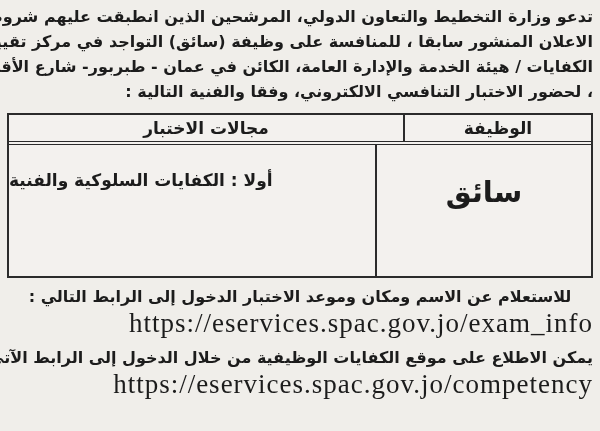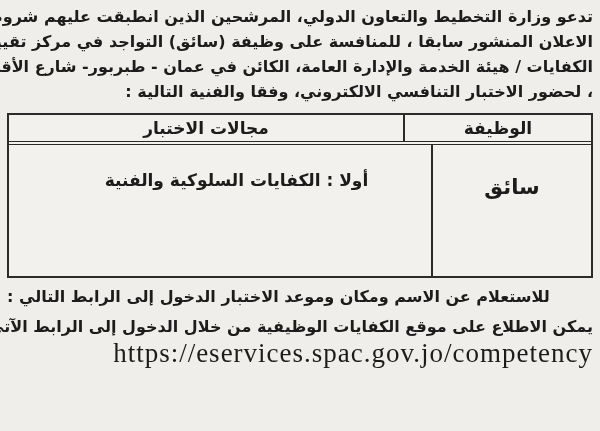--- a/index.html
+++ b/index.html
@@ -51,42 +51,41 @@
     font-size:17px;
     font-weight:bold;
     text-align:center;
     line-height:26px;
     height:26px;
   }
   .col-job { width:188px; border-left:2px solid #2b2b2b; }
   .col-domains { flex:1; }
   .tbody { display:flex; flex:1; }
   .td-job {
-    width:160px;
+    width:216px;
     border-left:2px solid #2b2b2b;
     text-align:center;
     padding-top:30px;
-    font-size:21px;
+    font-size:29px;
     font-weight:bold;
   }
   .td-domains {
     flex:1;
-    text-align:center;
+    text-align:left;
     padding-top:20px;
     font-size:17px;
     font-weight:bold;
     line-height:30px;
-    padding-left:33px;
   }
   .footer-label {
     margin-top:7px;
     font-size:16px;
     font-weight:bold;
     line-height:23px;
-    text-align:left;
+    text-align:center;
     white-space:nowrap;
   }
   .footer-label.stretch {
     text-align:justify;
     text-align-last:justify;
   }
   .url {
     direction:ltr;
     font-family:"Liberation Serif", serif;
     font-size:27px;
@@ -116,17 +115,18 @@
     </div>
     <div class="tbody">
       <div class="td-job">سائق</div>
       <div class="td-domains">
         <div>أولا : الكفايات السلوكية والفنية</div>
       </div>
     </div>
   </div>
 
   <div class="footer-label">للاستعلام عن الاسم ومكان وموعد الاختبار الدخول إلى الرابط التالي :</div>
+  <div class="url">https://eservices.spac.gov.jo/exam_info</div>
 
   <div class="footer-label stretch">يمكن الاطلاع على موقع الكفايات الوظيفية من خلال الدخول إلى الرابط الآتي :</div>
   <div class="url">https://eservices.spac.gov.jo/competency</div>
 
 </div>
 
 </body></html>

